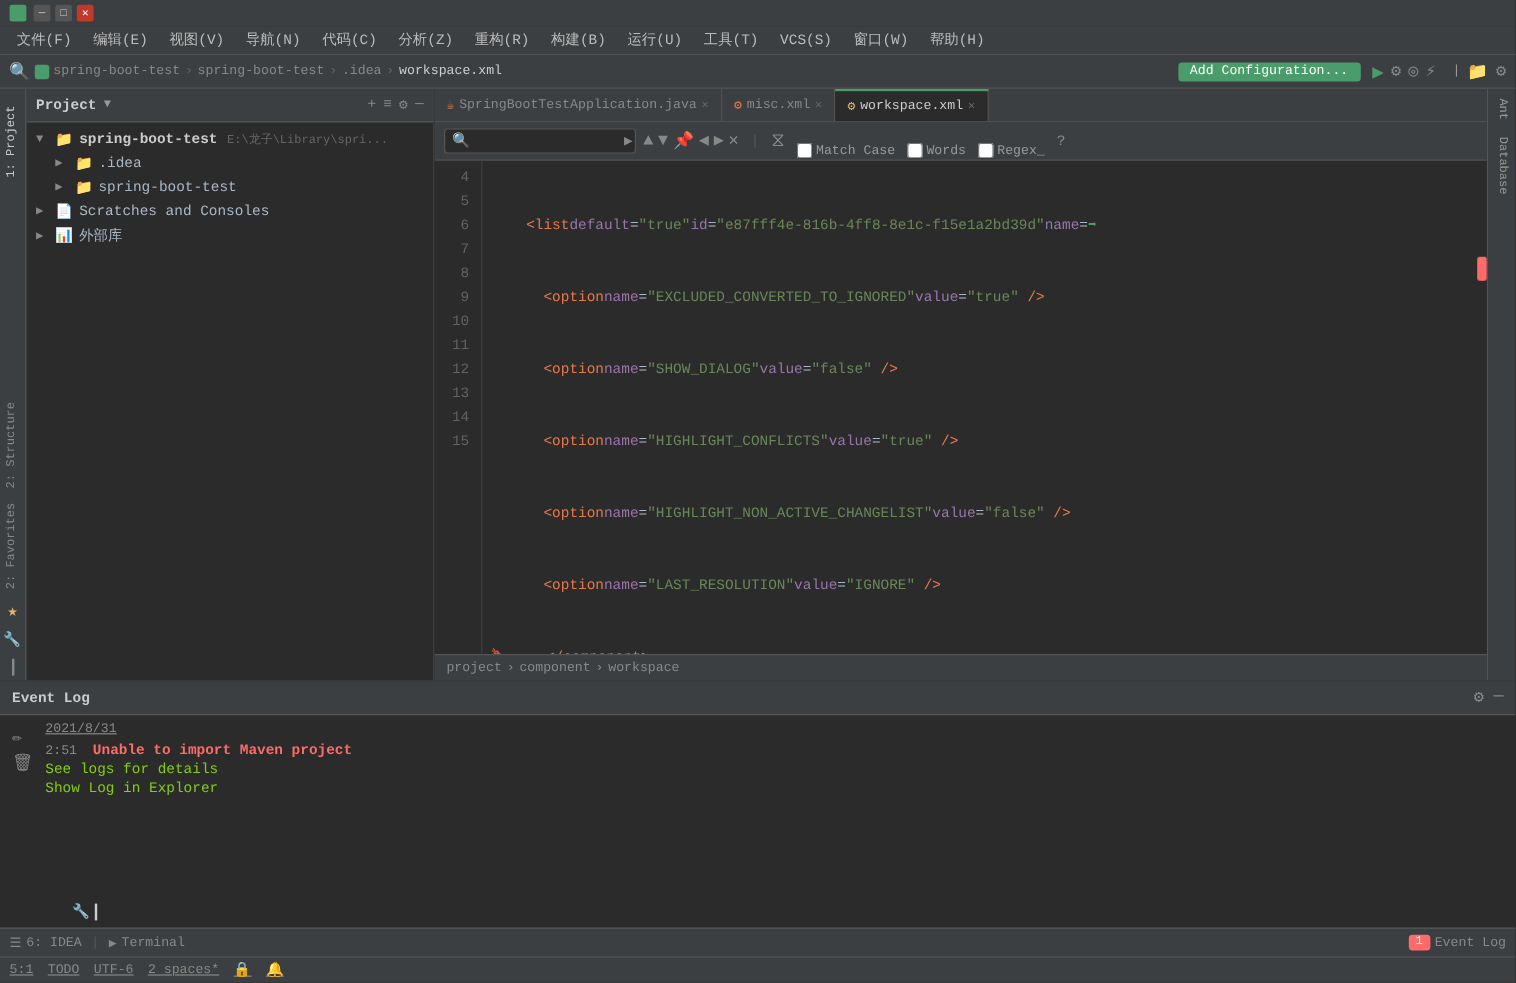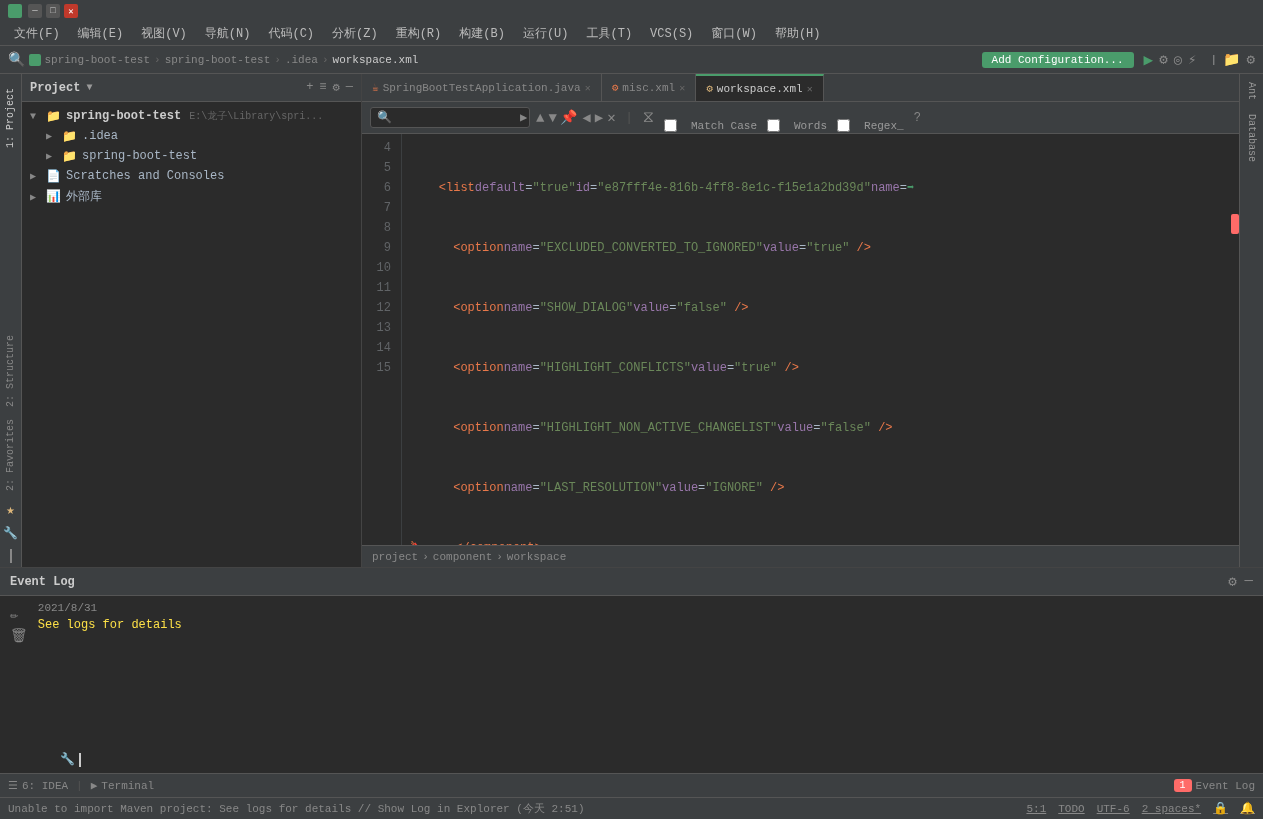--- a/index.html
+++ b/index.html
@@ -201,21 +201,21 @@
       border: none;
       outline: none;
       color: #ccc;
       font-size: 11px;
       width: 120px;
     }
     .search-icon { color: #888; font-size: 12px; }
     .search-actions { display: flex; gap: 4px; align-items: center; }
     .search-nav-btn { color: #888; cursor: pointer; font-size: 14px; }
     .search-options { display: flex; gap: 10px; align-items: center; margin-left: 4px; }
-    .search-opt-label { font-size: 11px; color: #999; display: flex; align-items: center; gap: 14px; cursor: pointer; margin-top: 16px; }
+    .search-opt-label { font-size: 11px; color: #999; display: flex; align-items: center; gap: 3px; cursor: pointer; margin-top: 16px; }
 
     
     .code-editor {
       flex: 1;
       overflow: auto;
       background: #2b2b2b;
       padding: 0;
       display: flex;
     }
     .line-numbers {
@@ -315,24 +315,24 @@
     }
     .event-log-icons {
       display: flex;
       flex-direction: column;
       gap: 4px;
       padding-top: 4px;
     }
     .event-icon { cursor: pointer; color: #888; font-size: 14px; }
 
     .event-entries { flex: 1; }
-    .event-date { font-size: 11px; color: #888; margin-bottom: 4px; }
+    .event-date { font-size: 11px; color: #888; margin-bottom: 4px; text-decoration: underline; }
     .event-error-title { font-size: 12px; color: #ff6b68; font-weight: bold; margin-bottom: 2px; }
     .event-time { color: #888; font-size: 11px; margin-right: 6px; }
-    .event-link { color: #fde047; cursor: pointer; font-size: 12px; display: block; margin-top: 2px; }
+    .event-link { color: #84cc16; cursor: pointer; font-size: 12px; display: block; margin-top: 2px; }
 
     .cursor-blink {
       display: inline-block;
       width: 2px;
       height: 14px;
       background: #cccccc;
       animation: blink 1s step-end infinite;
       vertical-align: text-bottom;
     }
     @keyframes blink { 50% { opacity: 0; } }
@@ -603,21 +603,26 @@
 
   <div class="event-log-content">
 
     <div class="event-log-icons">
       <span class="event-icon">✏</span>
       <span class="event-icon">🗑</span>
     </div>
 
     <div class="event-entries">
       <div class="event-date">2021/8/31</div>
+      <div>
+        <span class="event-time">2:51</span>
+        <span class="event-error-title">Unable to import Maven project</span>
+      </div>
       <a class="event-link">See logs for details</a>
+      <a class="event-link">Show Log in Explorer</a>
     </div>
   </div>
 
   <div style="padding: 0 16px 6px 60px; display:flex; align-items:center; gap:4px;">
     <span style="color:#888; font-size:12px;">🔧</span>
     <span class="cursor-blink"></span>
   </div>
 
   <div class="bottom-toolbar">
     <div class="bottom-toolbar-item">
@@ -632,23 +637,20 @@
     <div class="bottom-status-right">
       <div class="bottom-toolbar-item">
         <span class="status-error-badge">1</span>
         <span>Event Log</span>
       </div>
     </div>
   </div>
 </div>
 
 <div class="status-bar">
-  <span class="status-bar-msg">
-    <span>Unable to import Maven project: See logs for details // Show Log in Explorer (今天 2:51)</span>
-  </span>
   <div class="status-bar-right">
     <span>5:1</span>
     <span>TODO</span>
     <span>UTF-6</span>
     <span>2 spaces*</span>
     <span style="font-size:12px;">🔒</span>
     <span style="font-size:12px;">🔔</span>
   </div>
 </div>
 

